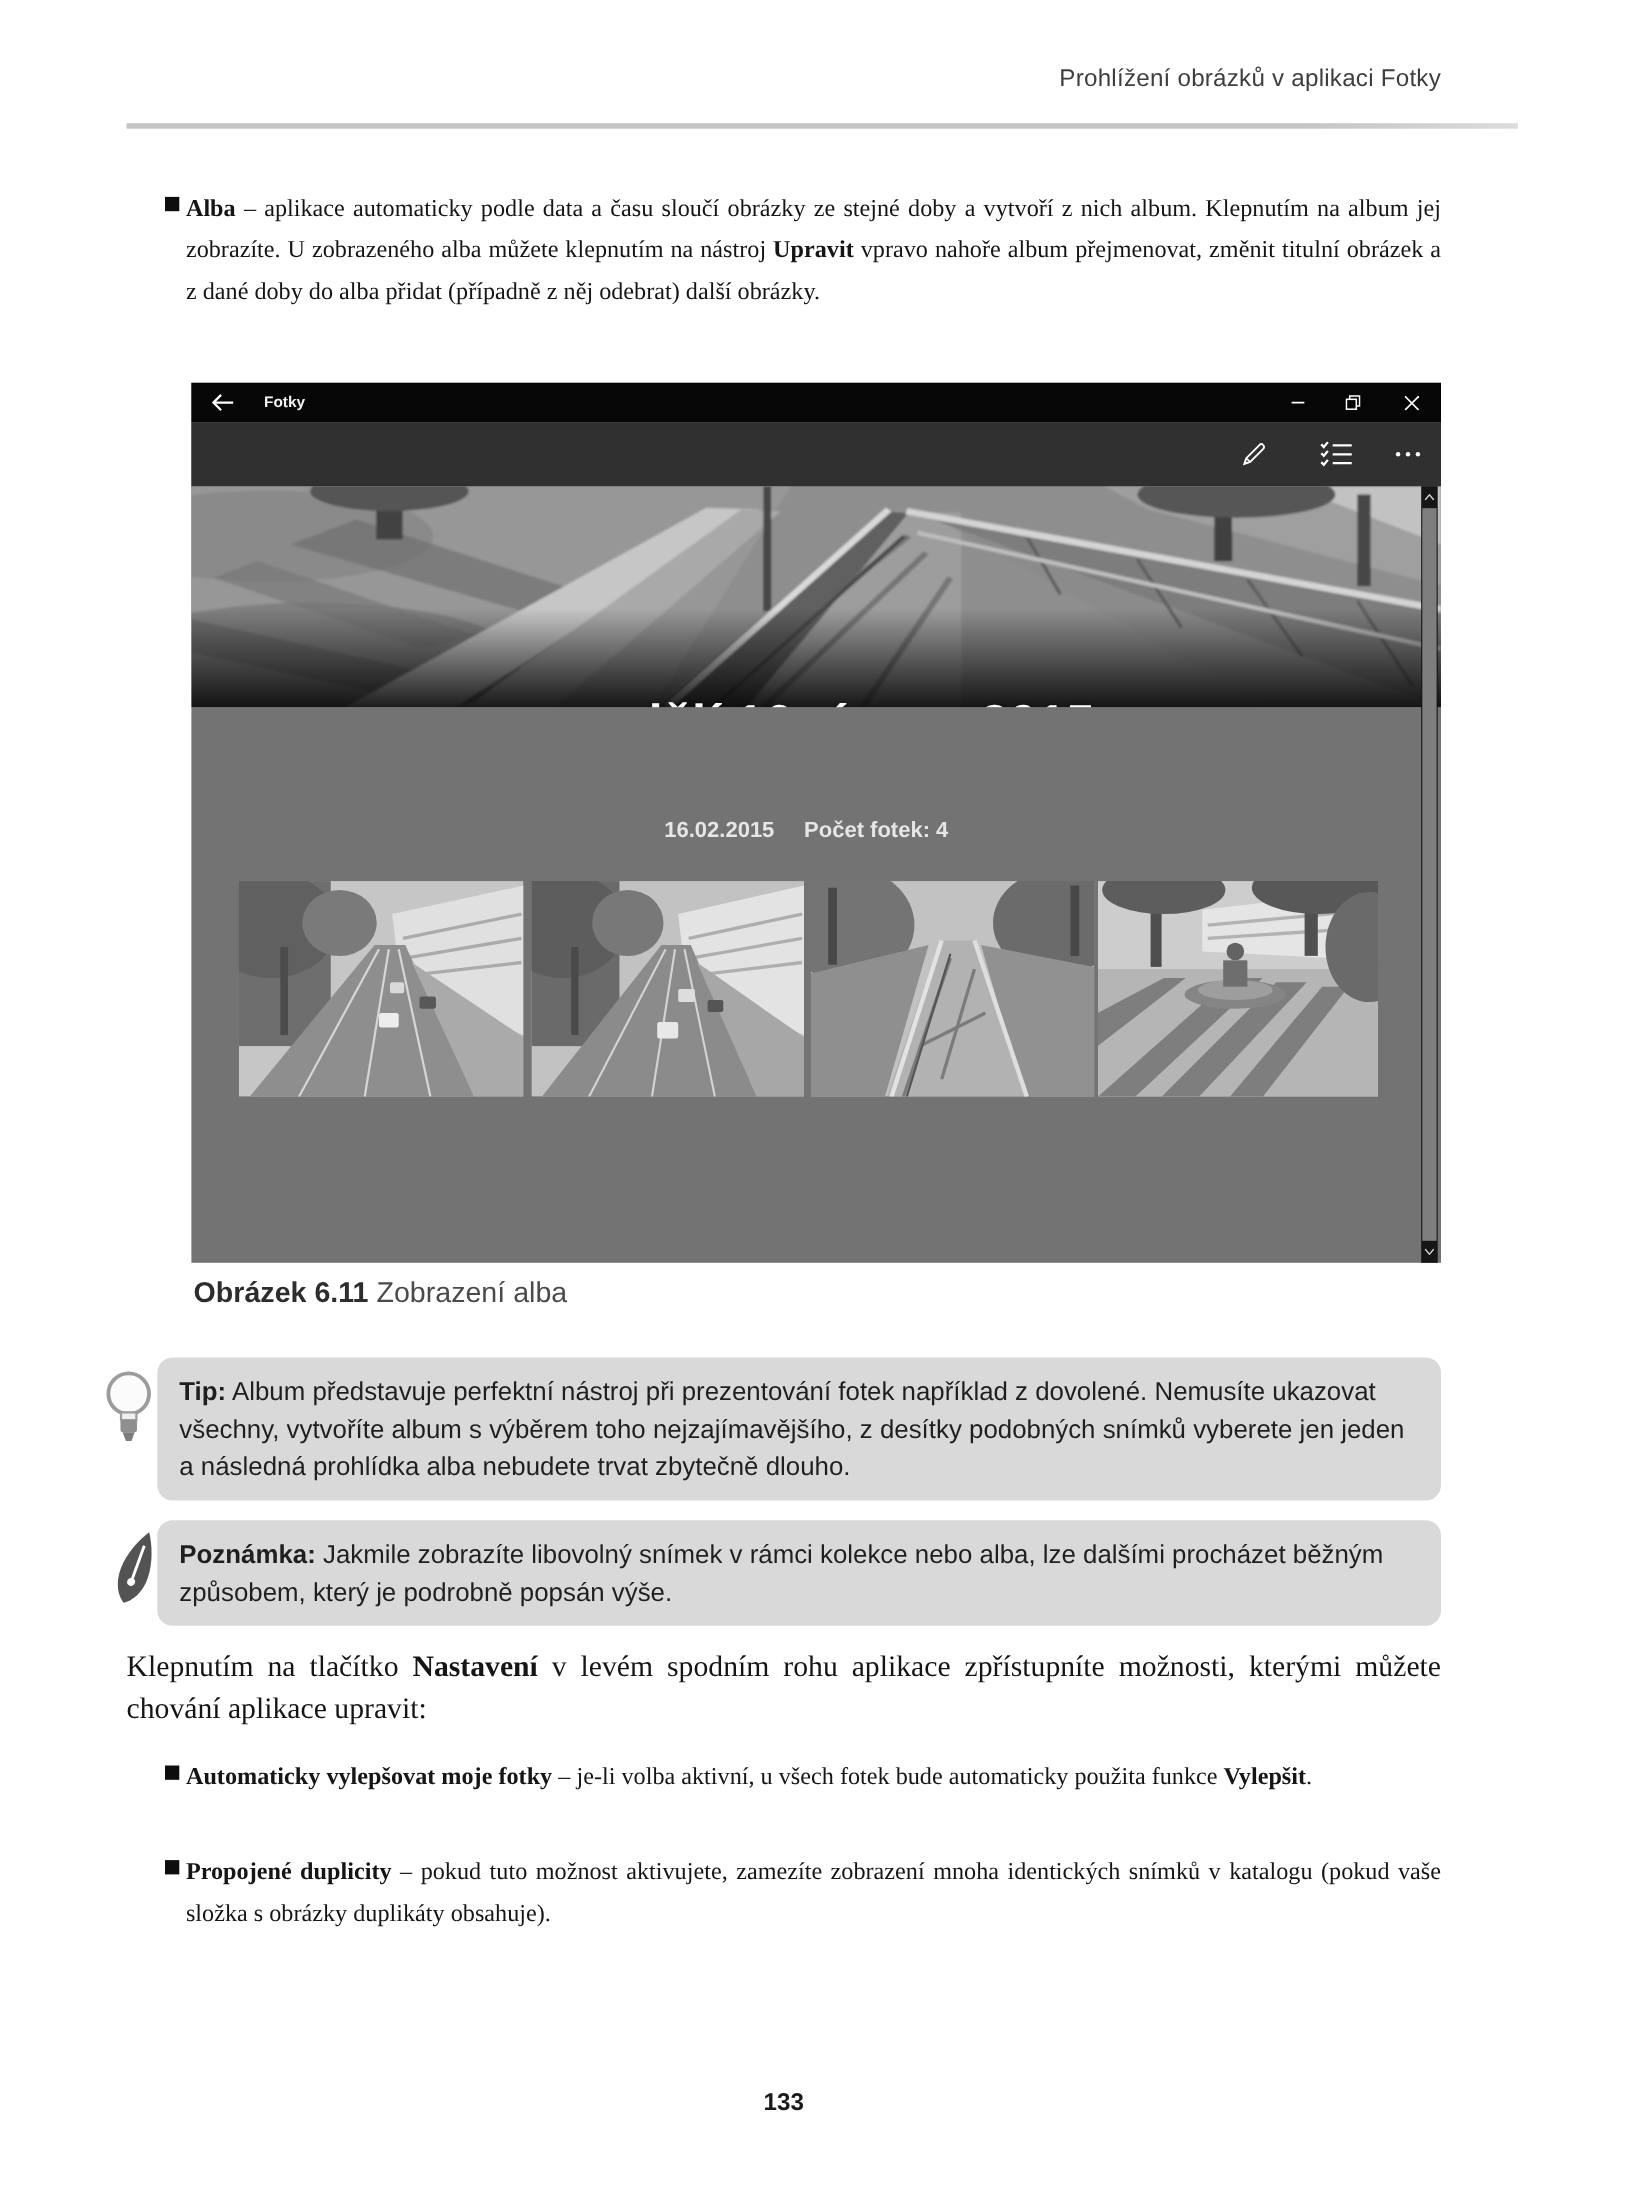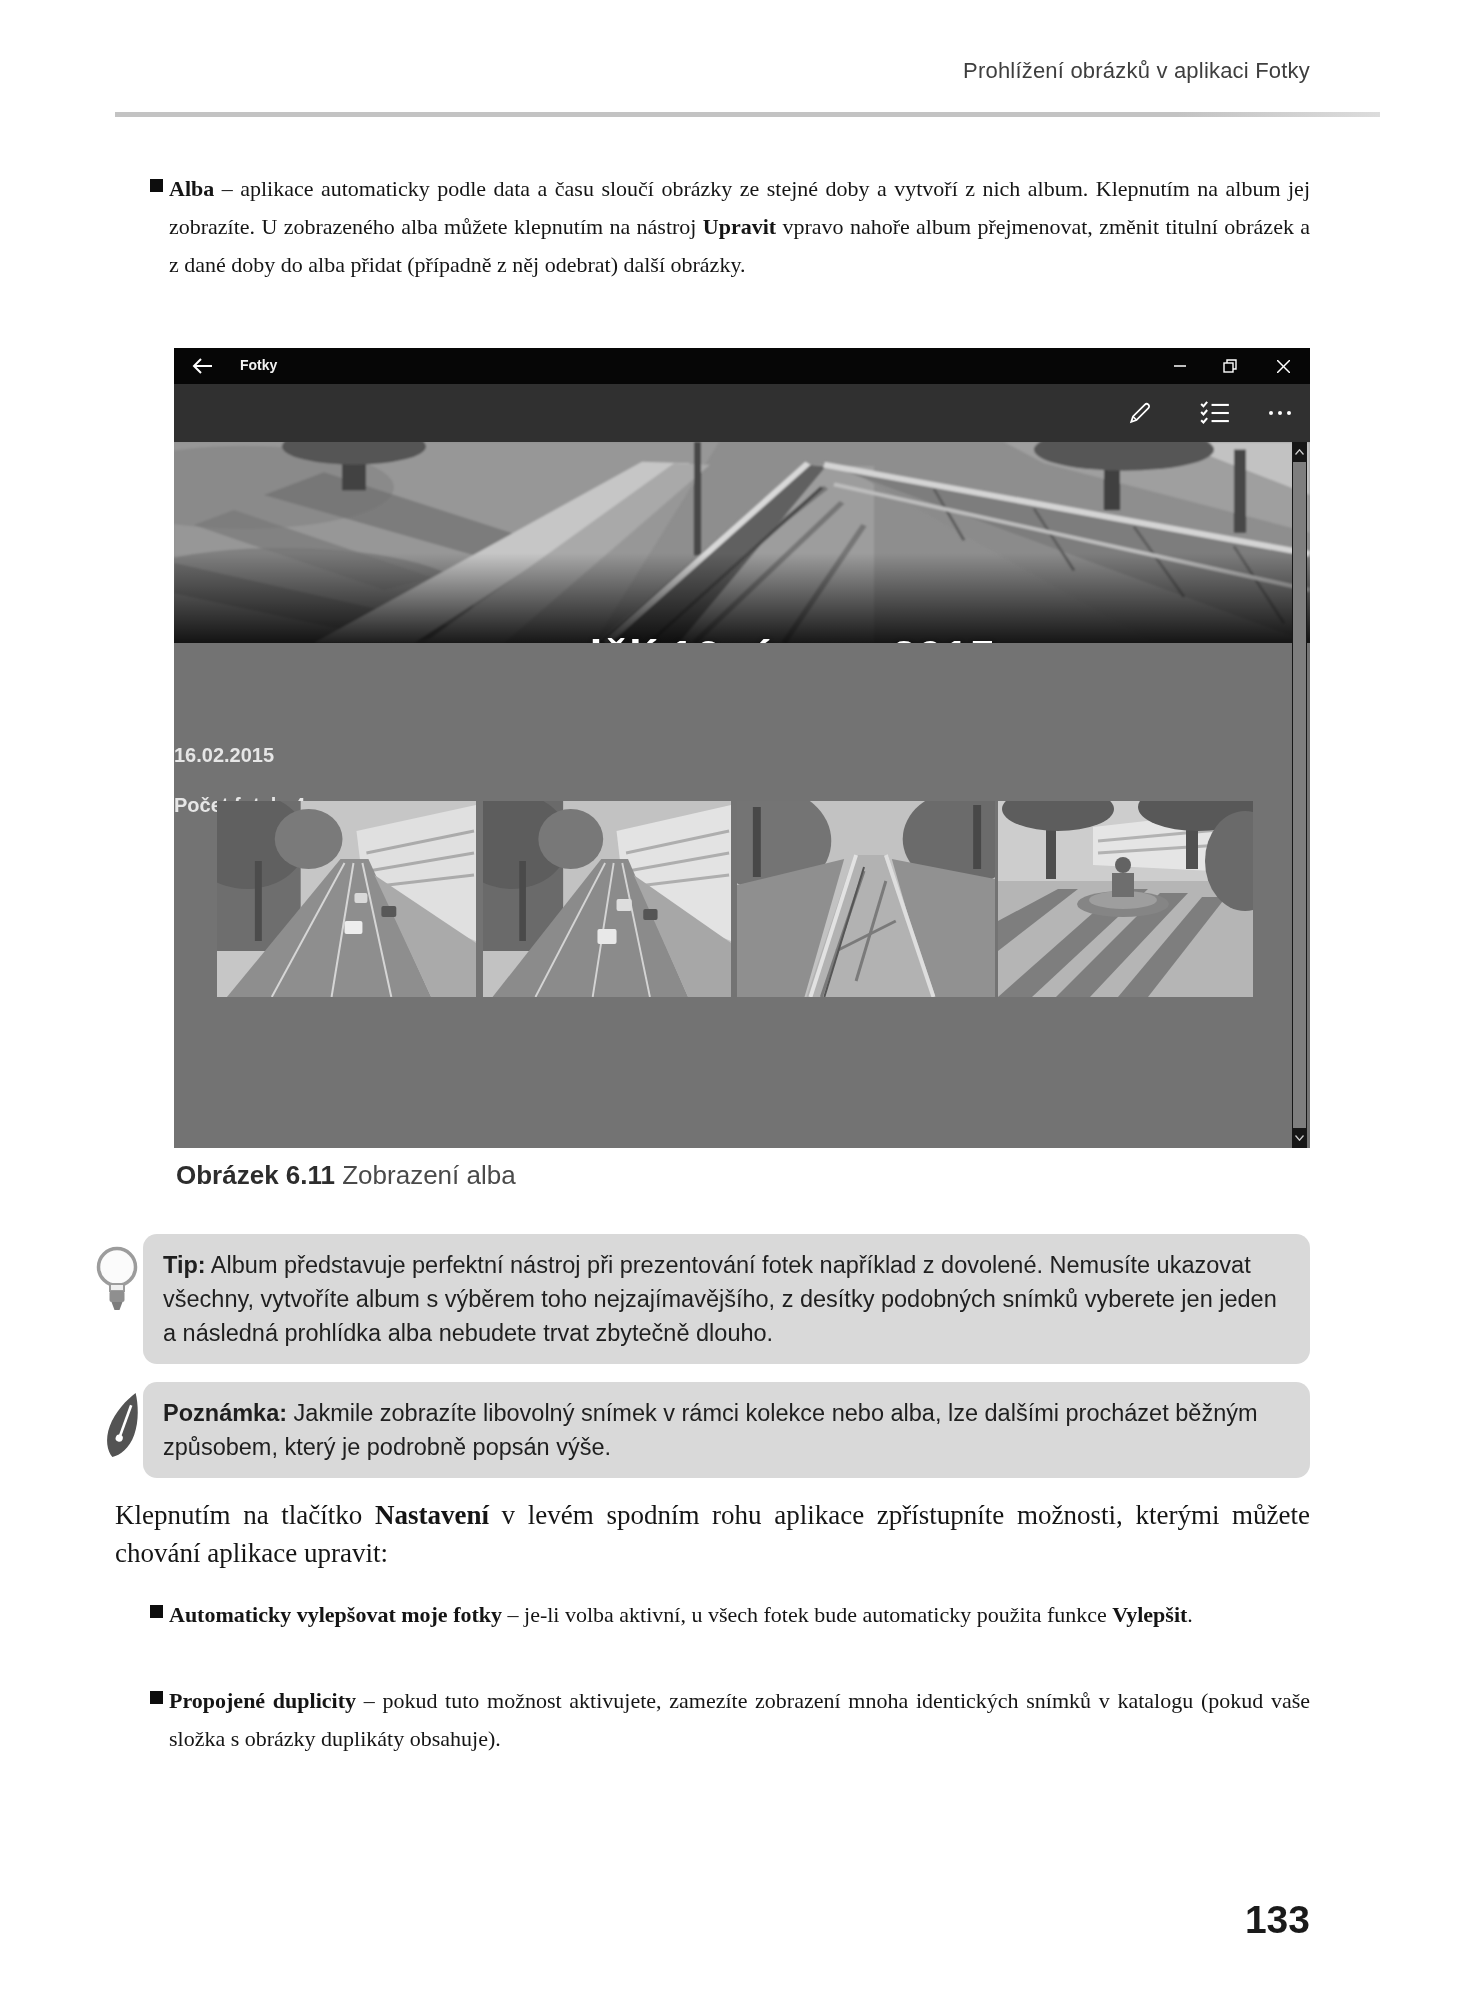--- a/index.html
+++ b/index.html
@@ -26,43 +26,43 @@
   .toolbar{position:absolute;left:0;top:36px;width:100%;height:58px;background:#303030;}
   .toolbtn{position:absolute;top:12px;width:44px;height:34px;display:flex;align-items:center;justify-content:center;}
   .hero{position:absolute;left:0;top:94px;width:1136px;height:201px;overflow:hidden;}
   .hero svg{position:absolute;left:0;top:0;width:100%;height:100%;}
   .herofade{position:absolute;left:0;bottom:0;width:100%;height:90px;
             background:linear-gradient(to bottom,rgba(0,0,0,0),rgba(0,0,0,.85));}
   .herotitle{position:absolute;left:0;top:188px;width:100%;text-align:center;
              font-size:46px;font-weight:bold;color:#fff;letter-spacing:.5px;
              text-shadow:0 1px 5px rgba(0,0,0,.45);}
   .metarow{position:absolute;left:0;top:396px;width:1118px;display:flex;justify-content:center;gap:27px;
-           font-size:20px;font-weight:600;color:#e6e6e6;flex-direction:column;}
+           font-size:20px;font-weight:600;color:#e6e6e6;}
   .thumbrow{position:absolute;left:0;top:453px;width:100%;height:196px;}
   .thumb{position:absolute;top:0;height:196px;overflow:hidden;cursor:pointer;}
   .thumb svg{width:100%;height:100%;display:block;}
   .addpanel{position:absolute;left:43px;top:685px;width:1066px;height:115px;background:#3a3a3a;
             display:flex;align-items:center;justify-content:center;cursor:pointer;}
   .addinner{display:flex;align-items:center;gap:22px;margin-top:6px;}
   .addlabel{font-size:27px;color:#ececec;}
   .addsub{font-size:16px;color:#9a9a9a;margin-top:3px;}
   .vscroll{position:absolute;left:1118px;top:94px;width:15px;height:706px;background:#161616;}
   .varrow{position:absolute;left:0;width:15px;height:20px;display:flex;align-items:center;justify-content:center;}
   .vthumb{position:absolute;left:1px;top:20px;width:13px;height:666px;background:#7e7e7e;}
   
   .caption{position:absolute;left:176px;top:1160px;font-family:"Liberation Sans",sans-serif;font-size:26px;color:#4a4a4a;}
   .caption b{color:#2d2d2d;}
   
   .graybox{position:absolute;left:143px;width:1167px;background:#d9d9d9;border-radius:14px;
            font-family:"Liberation Sans",sans-serif;font-size:23.5px;line-height:34px;color:#1f1f1f;
            padding:14px 20px;box-sizing:border-box;}
   .boxicon{position:absolute;}
   
-  .pagenum{position:absolute;left:115px;top:1898px;width:1195px;text-align:right;
-           font-family:"Liberation Sans",sans-serif;font-size:39px;font-weight:bold;color:#1a1a1a;}
+  .pagenum{position:absolute;left:115px;top:1898px;width:1195px;text-align:center;
+           font-family:"Liberation Sans",sans-serif;font-size:22px;font-weight:bold;color:#1a1a1a;}
 </style>
 </head>
 <body>
 
 <div class="page">
 
   <div class="runhead">Prohlížení obrázků v aplikaci Fotky</div>
   <div class="headrule"></div>
 
   <div class="bullet" style="top:170px;">

